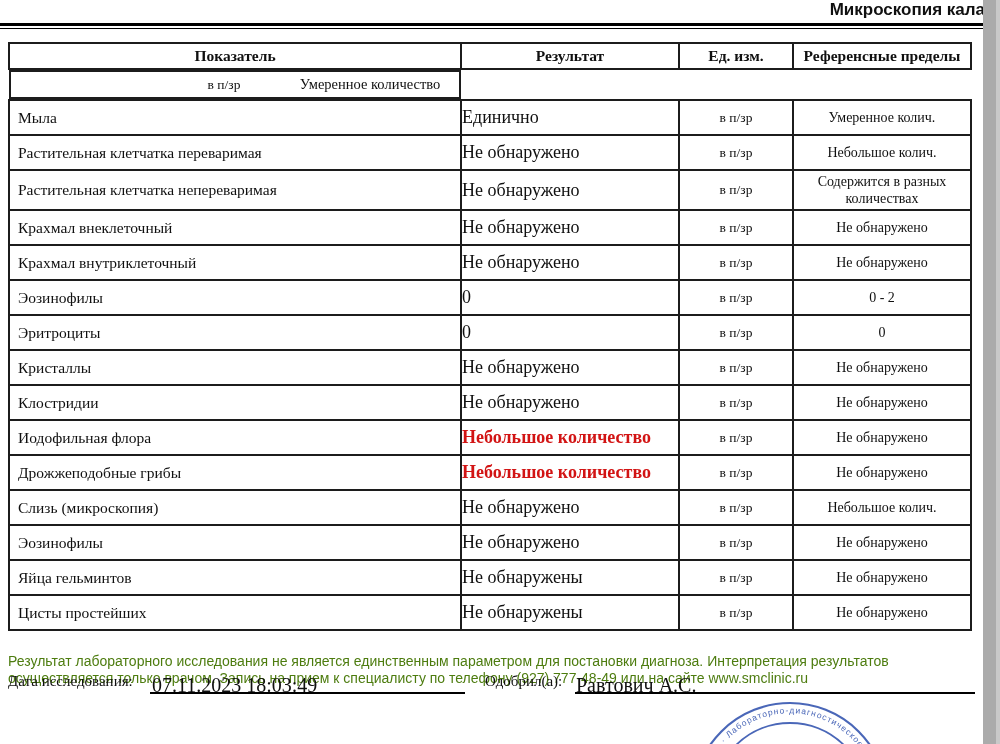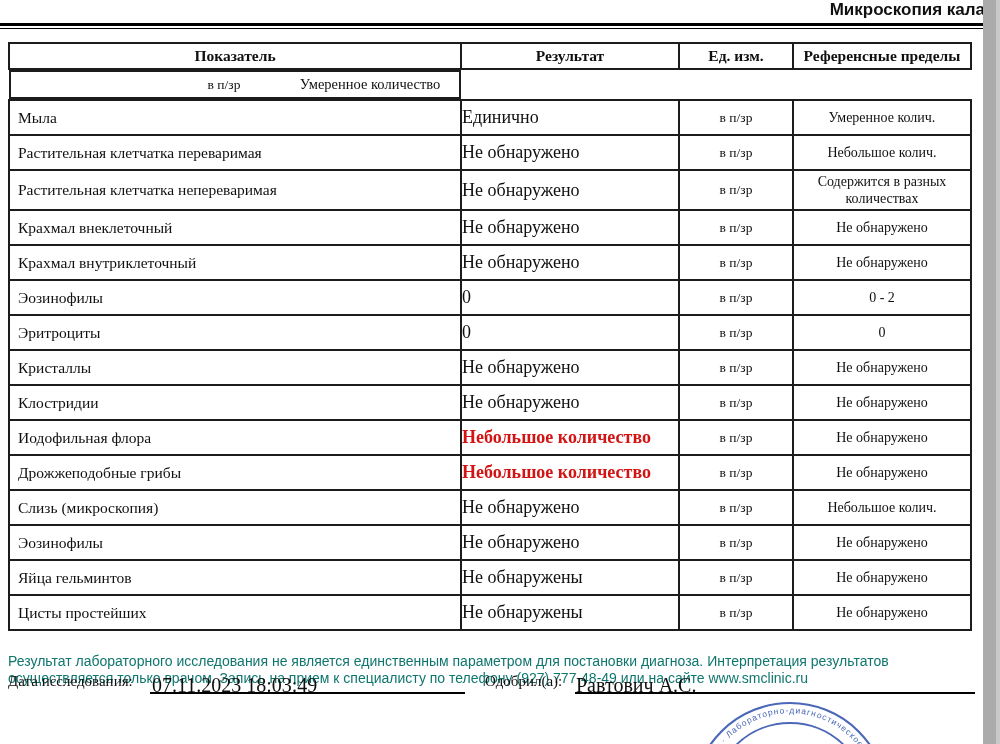--- a/index.html
+++ b/index.html
@@ -34,21 +34,21 @@
   tr.partial td{
     height:25px;display:flex;justify-content:flex-end;align-items:center;
     border:2px solid #1c1c1c;
   }
   tr.partial{display:block;}
   .partial-unit{display:inline-block;width:114px;text-align:center;font-size:13.5px;}
   .partial-ref{display:inline-block;width:178px;text-align:center;font-size:14.5px;}
 
   .disclaimer{
     margin:22px 0 0 8px;width:955px;
-    font-family:"Liberation Sans",sans-serif;font-size:14px;line-height:17px;color:#0f766e;
+    font-family:"Liberation Sans",sans-serif;font-size:14px;line-height:17px;color:#4d7c0f;
   }
 
   .footer-label{position:absolute;font-size:15px;font-weight:normal;white-space:nowrap;}
   .footer-value{position:absolute;font-size:20px;white-space:nowrap;}
   .underline{position:absolute;height:2px;background:#000;}
 
   .stamp{position:absolute;left:690px;top:698px;width:200px;height:46px;}
   .stamp text{
     font-family:"Liberation Sans",sans-serif;font-size:8.5px;letter-spacing:1px;
     fill:currentColor;

